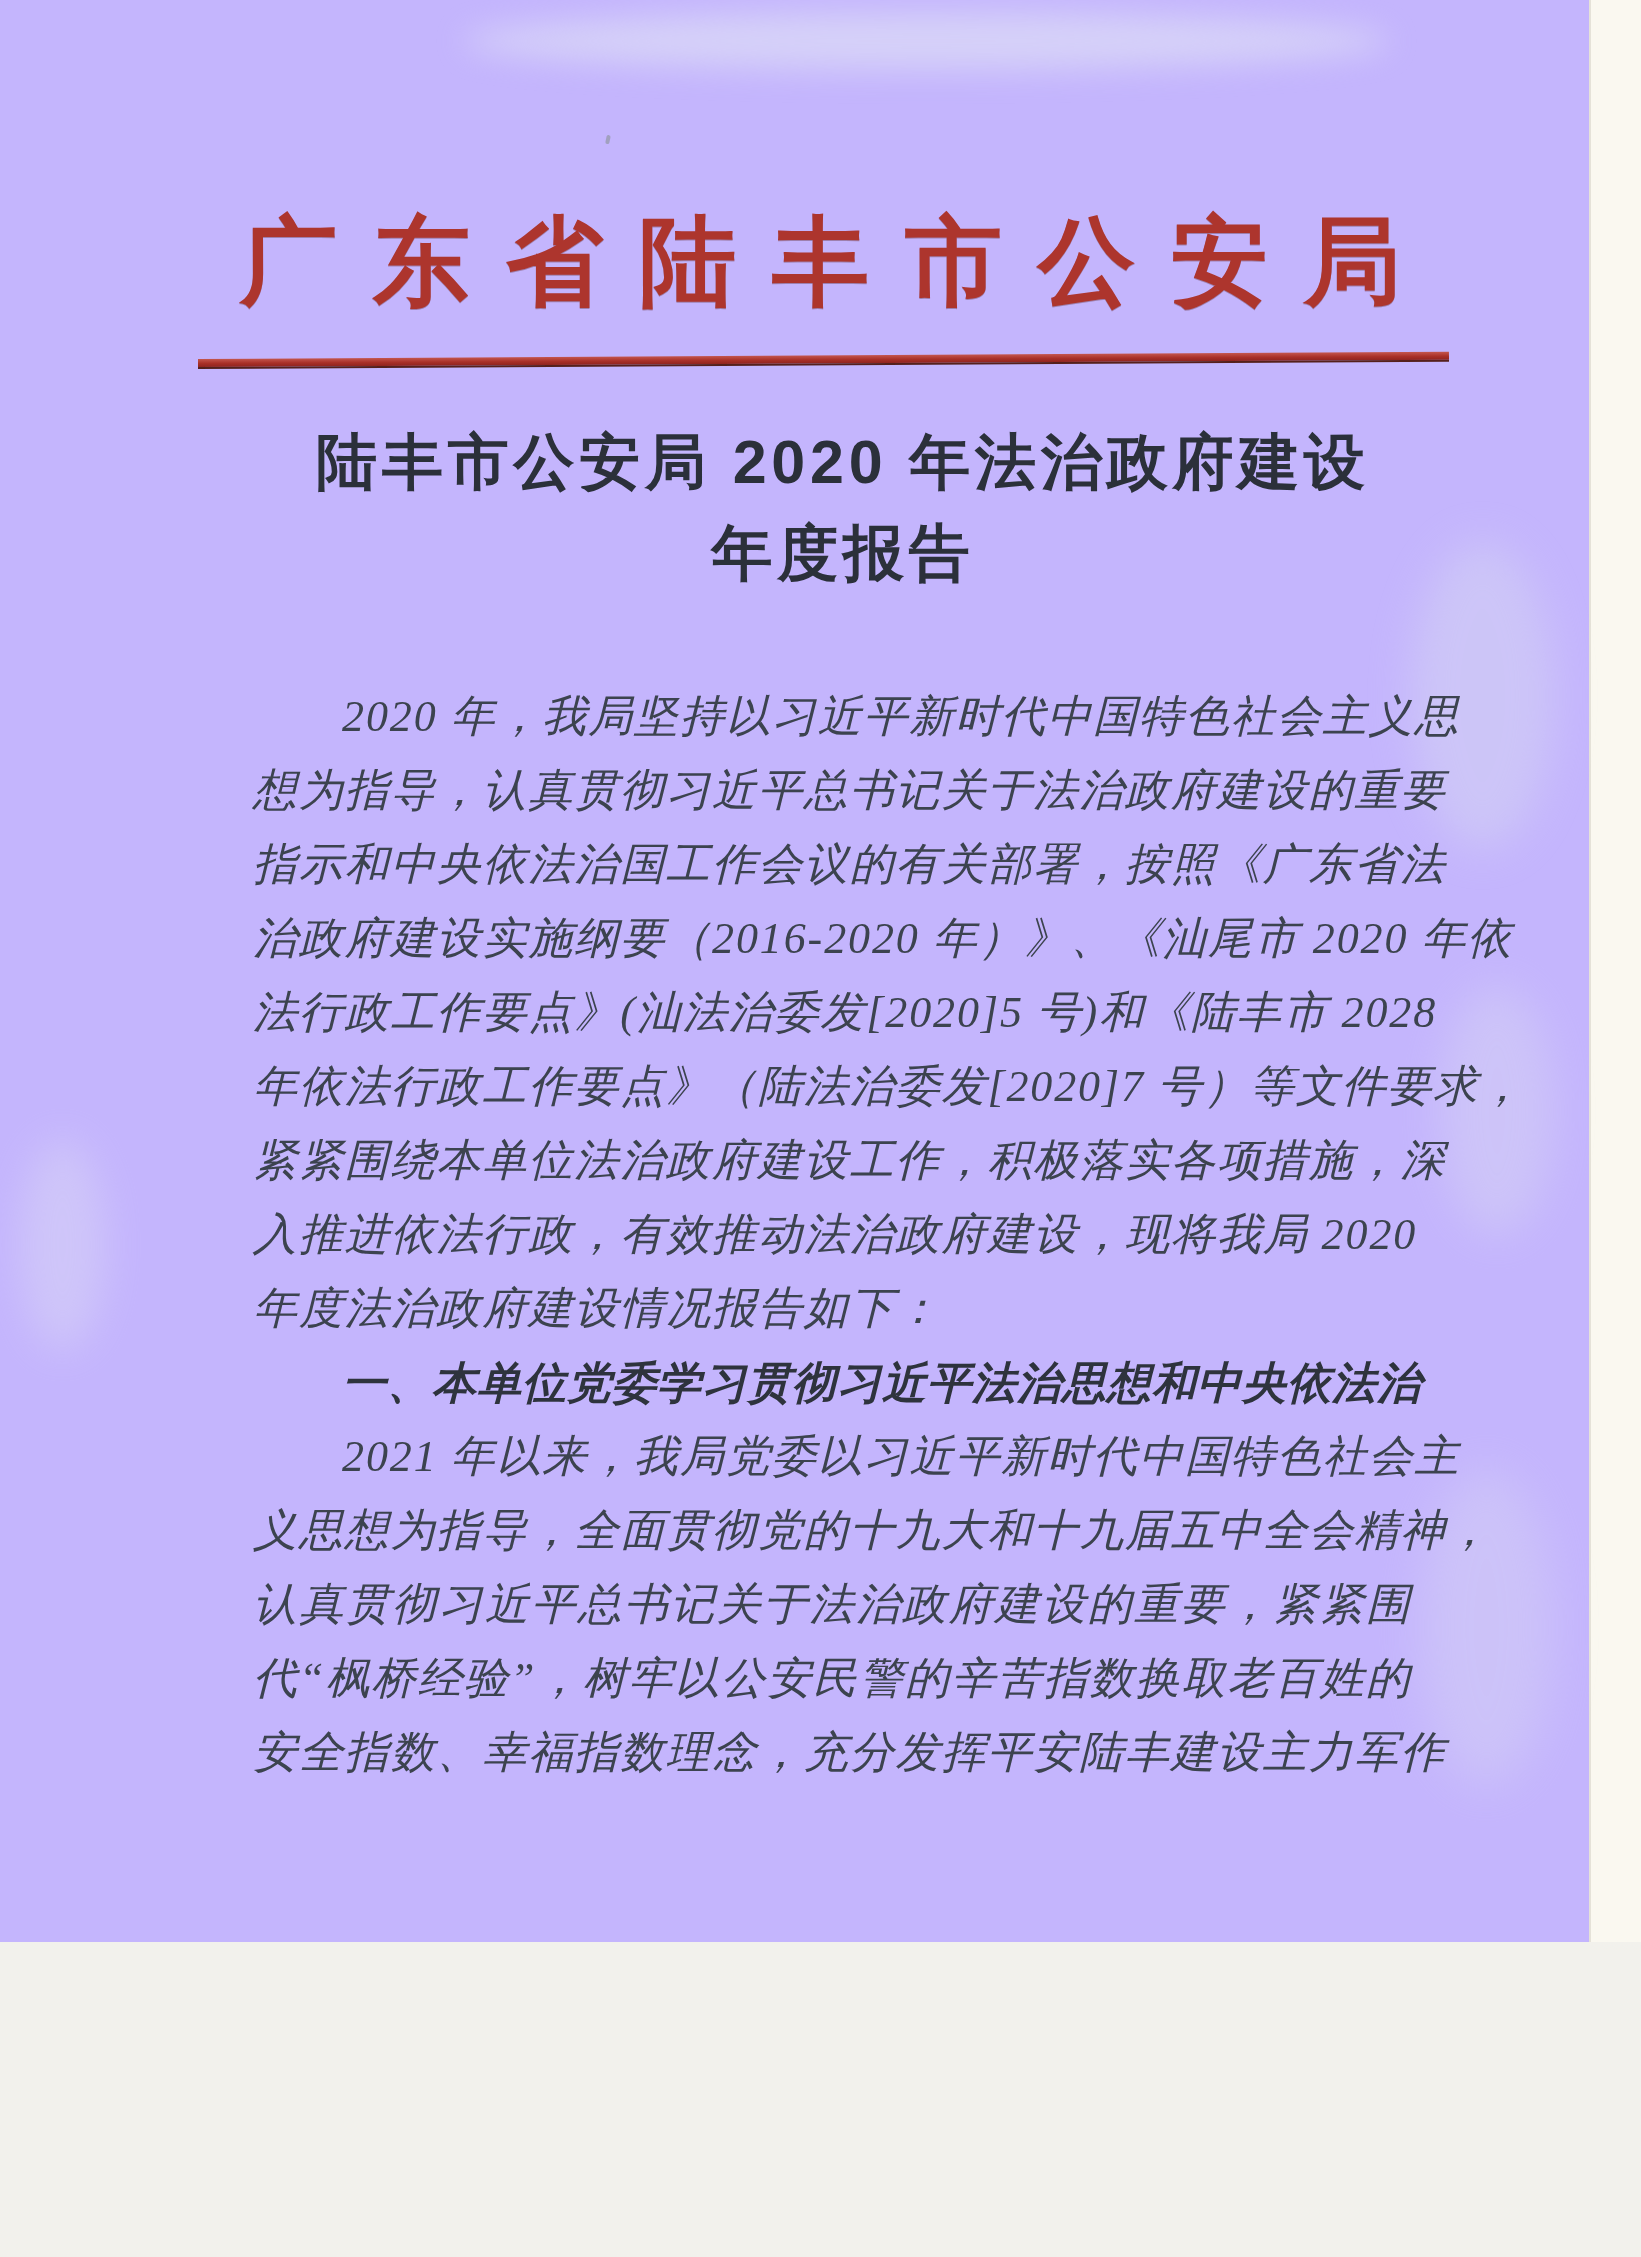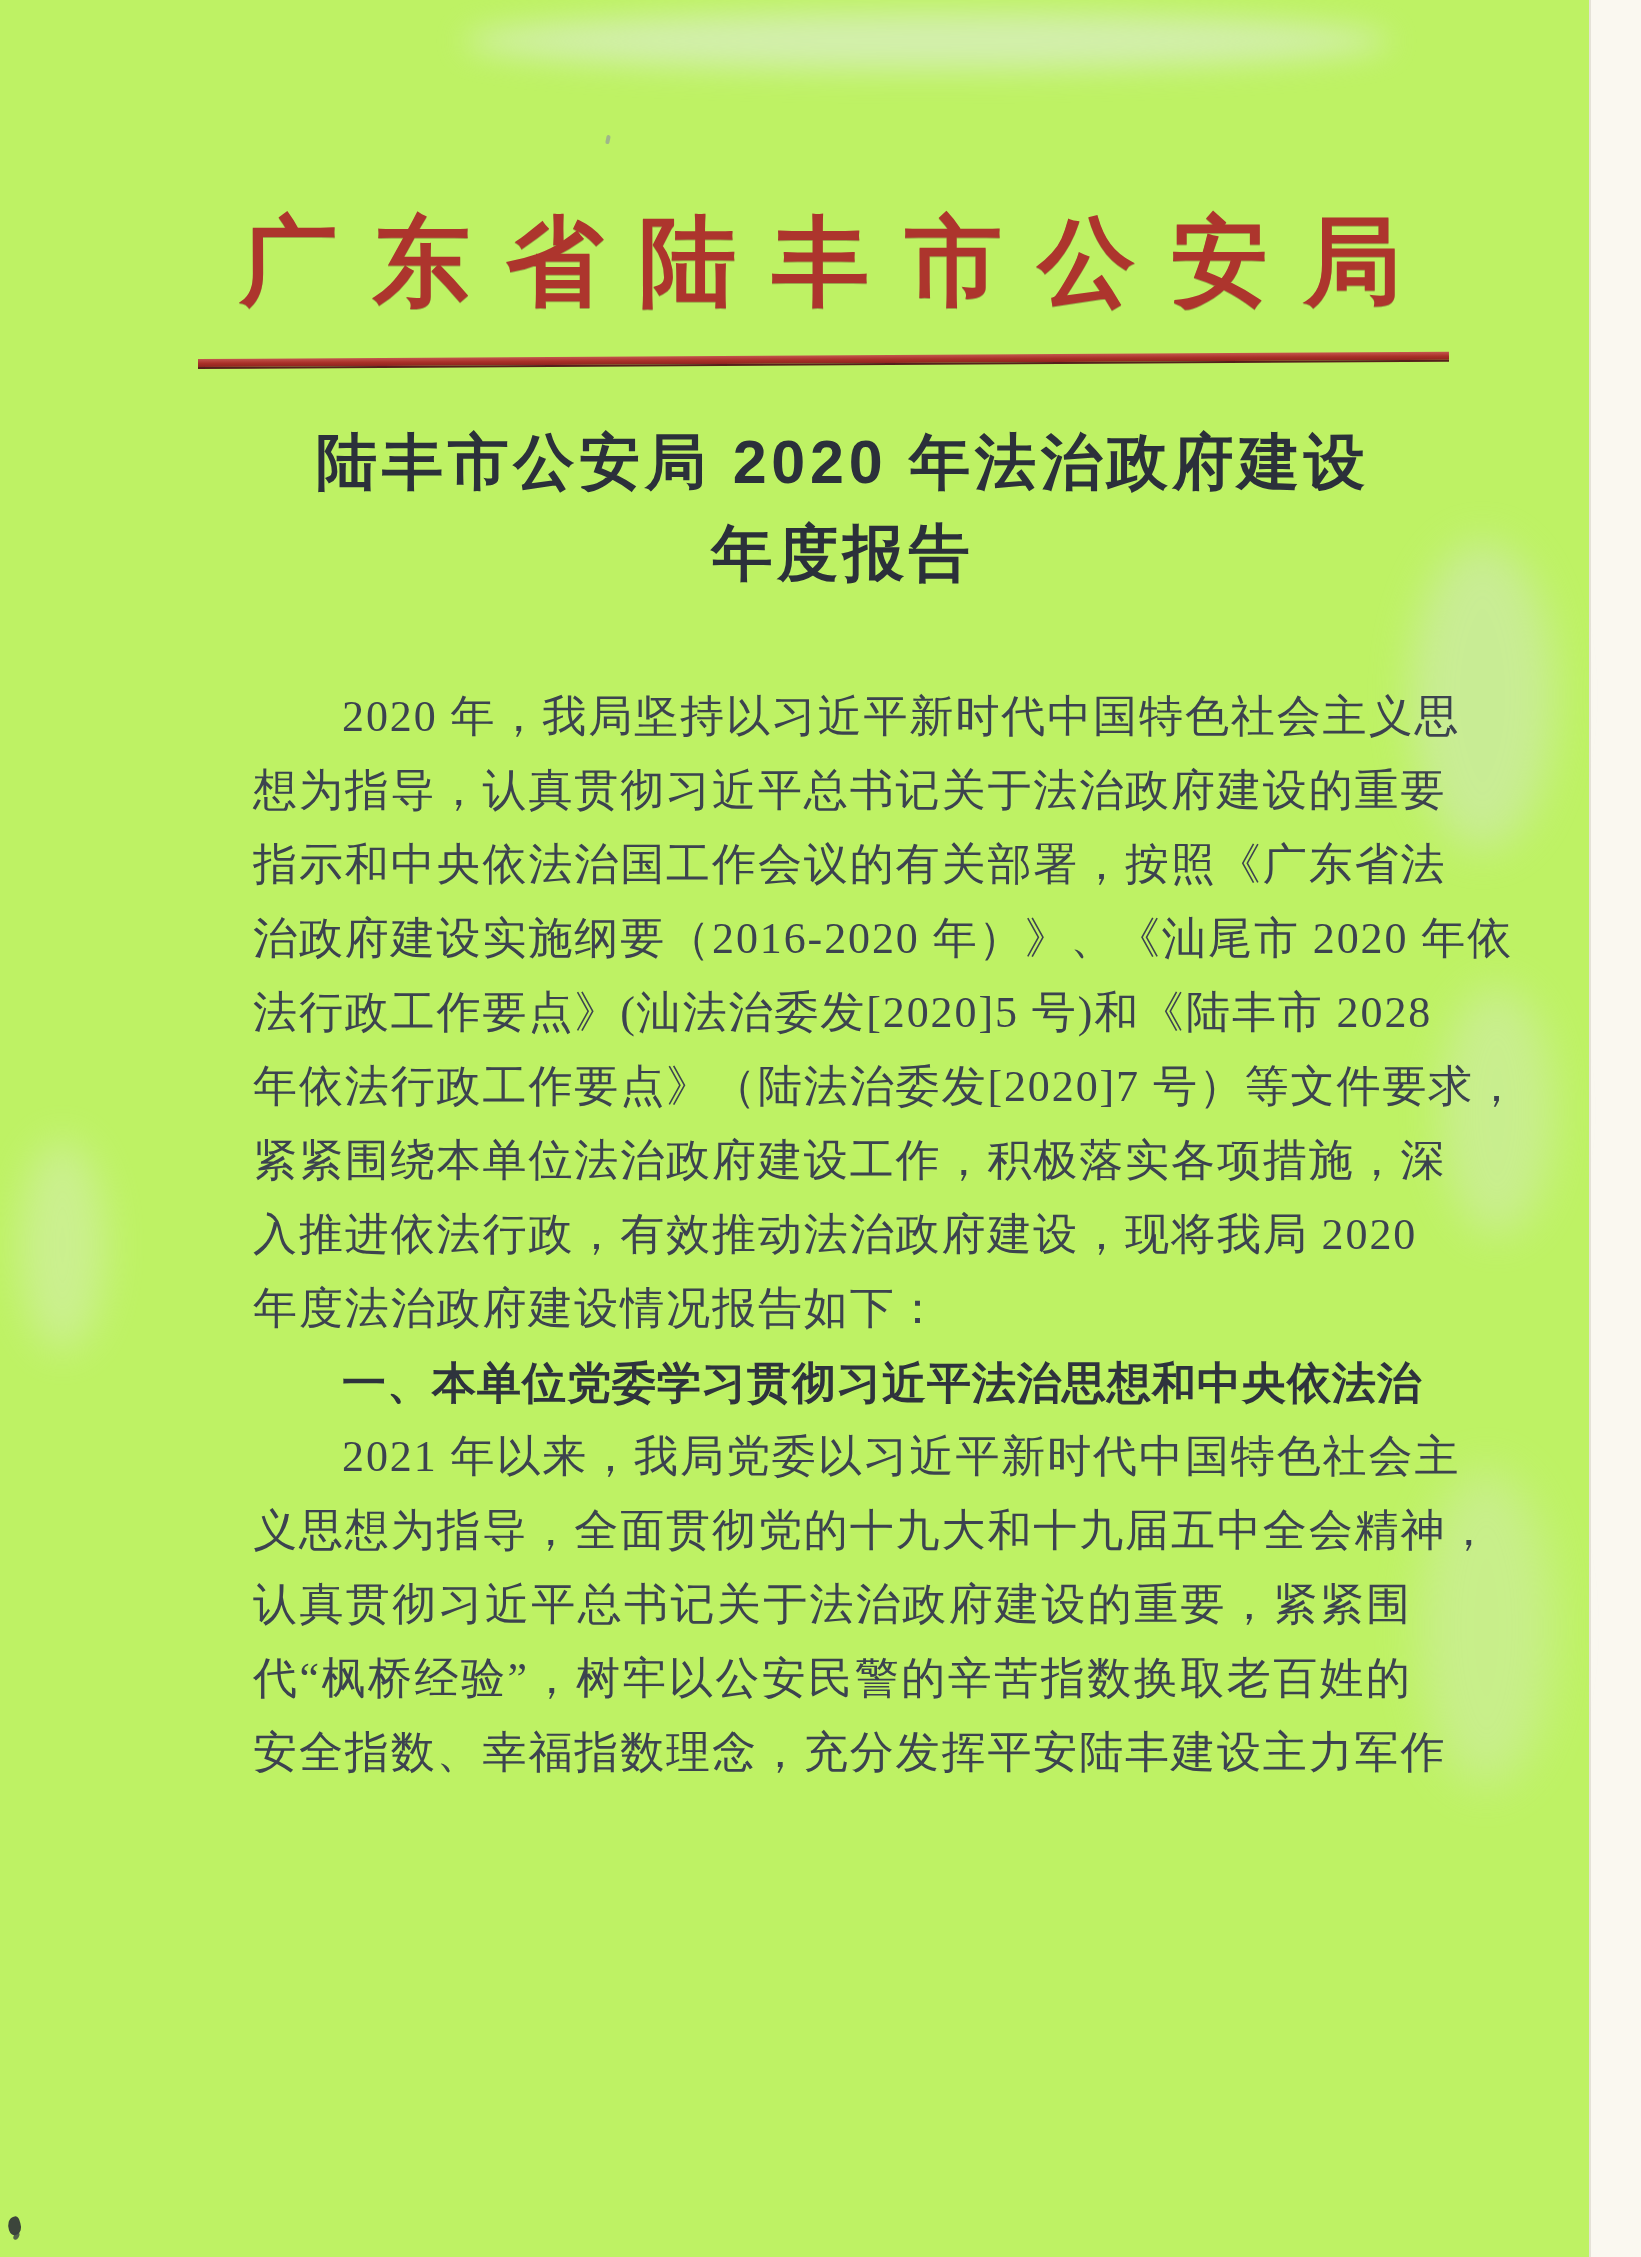--- a/index.html
+++ b/index.html
@@ -4,22 +4,22 @@
 <style>
   html,body{margin:0;padding:0;}
   body{
     width:1641px;height:2257px;
     background:#f2f1ec;
     font-family:"Liberation Serif", serif;
     overflow:hidden;
   }
   .page{
     position:relative;
-    width:1641px;height:2257px;
-    background:#bef264;
+    width:1641px;height:1942px;
+    background:#c4b5fd;
     overflow:hidden;
   }
   
   .edge-strip{
     position:absolute;top:0;right:0;width:50px;height:2257px;
     background:#faf8f0;
   }
   .edge-line{
     position:absolute;top:0;left:1589px;width:1.9px;height:2257px;
     background:#e5e2d8;
@@ -60,20 +60,21 @@
     position:absolute;top:680px;left:253px;width:1159px;
     color:#3c434f;
     font-family:"Liberation Serif", serif;
     font-size:44px;line-height:74px;
     letter-spacing:1.9px;
   }
   .line{
     text-align:justify;
     text-align-last:justify;
     white-space:nowrap;
+    font-style:italic;
   }
   .line.last{
     text-align-last:left;
   }
   .line.indent{
     text-indent:89px;
   }
   .line.bold{
     font-family:"Liberation Sans", sans-serif;
     font-weight:700;

